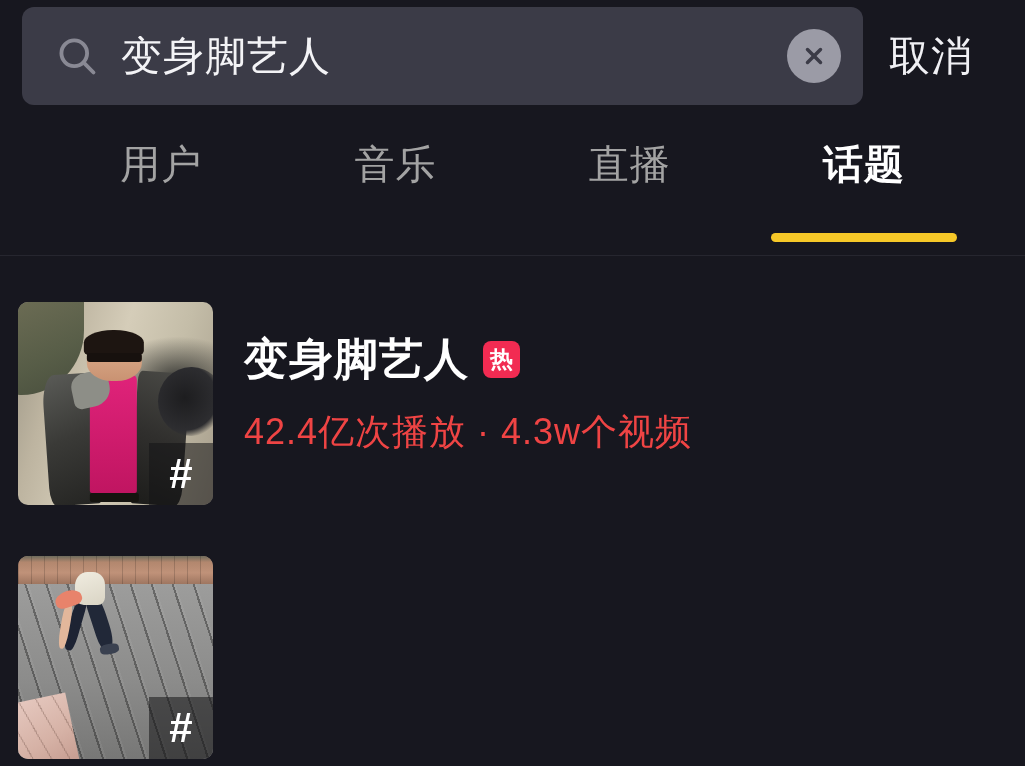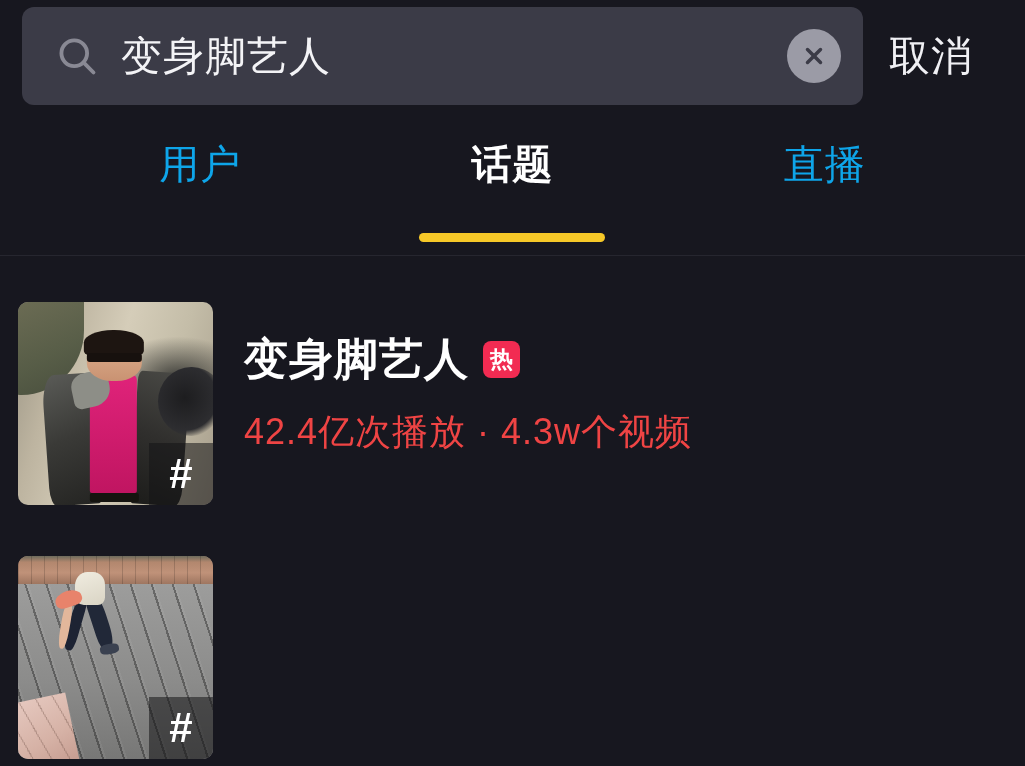--- a/index.html
+++ b/index.html
@@ -97,21 +97,21 @@
     text-align: center;
     padding-top: 32px;
     height: 143px;
   }
 
   .tab-label {
     display: inline-block;
     font-size: 40px;
     line-height: 1;
     letter-spacing: 1px;
-    color: #0ea5e9;
+    color: #a3a3a3;
     font-weight: normal;
   }
 
   .tab.active .tab-label {
     color: #ffffff;
     font-weight: bold;
   }
 
   .tab-underline {
     display: none;
@@ -367,29 +367,33 @@
 
 </div>
 
 <div class="tabs-bar">
 
   <div class="tab">
     <span class="tab-label">用户</span>
     
   </div>
 
+  <div class="tab">
+    <span class="tab-label">音乐</span>
+    
+  </div>
+
+  <div class="tab">
+    <span class="tab-label">直播</span>
+    
+  </div>
 
   <div class="tab active">
     <span class="tab-label">话题</span>
     <span class="tab-underline"></span>
-  </div>
-
-  <div class="tab">
-    <span class="tab-label">直播</span>
-    
   </div>
 
 
 </div>
 <div class="tabs-divider"></div>
 
 <div class="results">
 
   <div class="result-row">
 

